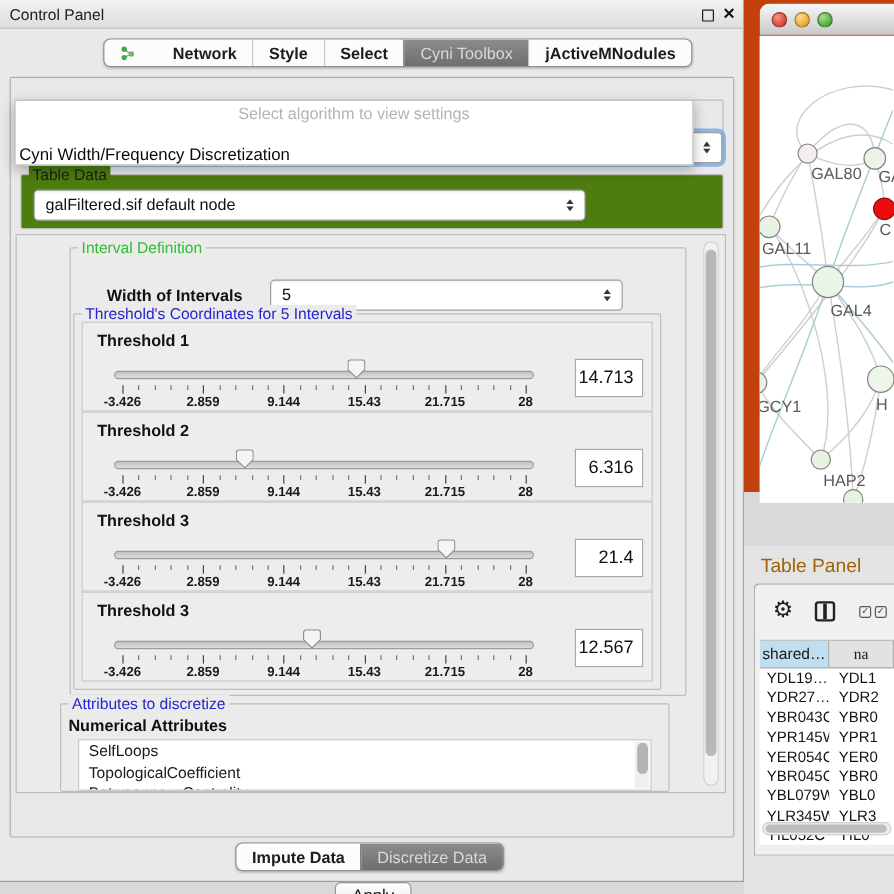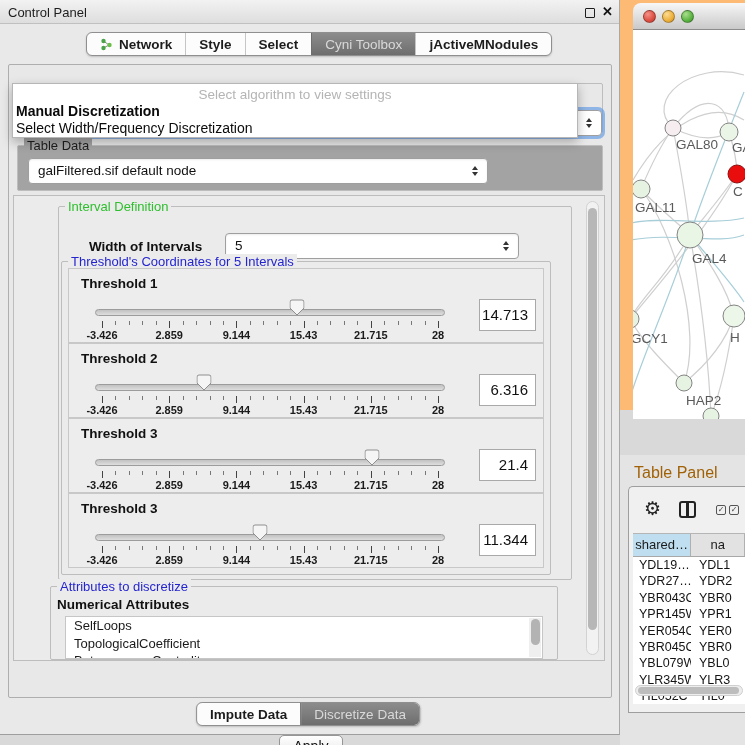--- a/index.html
+++ b/index.html
@@ -13,21 +13,21 @@
     background:linear-gradient(#f2f2f2,#dedede); border-bottom:1px solid #c0c0c0; }
   #cp-title { position:absolute; left:8px; top:5px; font-size:13px; color:#1d1d1d; }
   #float-icon { position:absolute; left:585px; top:8px; width:10px; height:10px;
     border:1.6px solid #1d1d1d; border-radius:1px; }
   #close-icon { position:absolute; left:602px; top:4px; font-size:13px; font-weight:700; color:#111; }
 
   
   .seg-tabs { display:flex; border:1px solid #8f8f8f; border-radius:6px; overflow:hidden;
     background:#fcfcfc; height:24px; box-shadow:0 1px 2px rgba(0,0,0,.18); }
   .seg { display:flex; align-items:center; justify-content:center; padding:0 13px;
-    font-weight:700; font-size:13.5px; color:#1c1c1c; border-left:1px solid #c6c6c6; white-space:nowrap; }
+    font-weight:700; font-size:13.5px; color:#1c1c1c; border-left:1px solid #c6c6c6; white-space:nowrap;gap:25px; }
   .seg:first-child { border-left:none; }
   .seg.active { background:linear-gradient(#8c8c8c,#6e6e6e); color:#d9d9d9; font-weight:400;
     border-left-color:#6e6e6e; }
   #top-tabs { position:absolute; left:86px; top:32px; }
   #bottom-tabs { position:absolute; left:308px; top:702px; transform:translateX(-50%); }
   .net-icon { width:13px; height:13px; margin-right:6px; }
 
   
   #main-panel { position:absolute; left:8px; top:64px; width:604px; height:634px;
     background:#e8e8e8; border:1px solid #aeaeae; border-radius:2px; }
@@ -55,21 +55,21 @@
   #algo-group { left:8px; top:18px; width:586px; height:50px; background:#e8e8e8; }
   #algo-label { position:absolute; left:14px; top:6px; font-size:13px; color:#a9b0a5; }
   #algo-popup { position:absolute; left:12px; top:83px; width:566px; height:55px; background:#fff;
     border:1px solid #b6b6b6; box-shadow:0 4px 10px rgba(0,0,0,.28); z-index:50; }
   #popup-hint { position:absolute; left:0; right:0; top:3px; text-align:center;
     font-size:13.5px; color:#b4b4b4; }
   .popup-item { position:absolute; left:3px; font-size:14px; color:#0a0a0a; white-space:nowrap; }
   .popup-item.bold { font-weight:700; }
 
   
-  #table-data-group { left:8px; top:80px; width:586px; height:46px; background:#a3a3a3; }
+  #table-data-group { left:8px; top:80px; width:586px; height:46px; background:#4d7c0f; }
 
   
   #scrollpane { position:absolute; left:4px; top:130px; width:592px; height:466px;
     background:#ebebeb; border:1px solid #bdbdbd; overflow:hidden; }
   .vscroll { position:absolute; width:13px; background:#f2f2f2; border:1px solid #d2d2d2; border-radius:7px; }
   .vthumb { position:absolute; left:1px; width:9px; background:#b7b7b7; border-radius:5px; }
 
   #interval-group { left:44px; top:10px; width:514px; height:374px; background:#ebebeb; }
   #num-int-label { position:absolute; left:30px; top:32px; font-size:13.5px; font-weight:700; color:#111; }
   #num-int-combo { left:166px; top:26px; width:294px; }
@@ -97,21 +97,21 @@
     border:1px solid #c6c6c6; overflow:hidden; }
   .attr-item { font-size:13px; color:#1a1a1a; padding-left:8px; line-height:17.5px; white-space:nowrap; }
   #attr-vscroll { position:absolute; right:1px; top:1px; width:12px; bottom:1px; background:#efefef; }
   #attr-vthumb { position:absolute; left:1.5px; top:1px; width:9px; height:26px; background:#b3b3b3; border-radius:5px; }
 
   #apply-btn { position:absolute; left:270px; top:670px; width:64px; height:22px;
     background:linear-gradient(#ffffff,#e6e6e6); border:1px solid #969696; border-radius:5px;
     font-size:14px; color:#111; text-align:center; line-height:20px; }
 
   
-  #network-frame { position:absolute; left:620px; top:0; width:125px; height:410px; background:#fdba74; }
+  #network-frame { position:absolute; left:620px; top:0; width:125px; height:410px; background:#c2410c; }
   #mac-window { position:absolute; left:13px; top:3px; right:0; height:417px; }
   #mac-titlebar { position:absolute; left:0; right:0; top:0; height:27px;
     background:linear-gradient(#f7f7f7,#c9c9c9); border-bottom:1px solid #8c8c8c;
     border-radius:8px 0 0 0; }
   .tl { position:absolute; top:7px; width:13px; height:13px; border-radius:50%;
     border:1px solid rgba(0,0,0,.3); }
   #tl-red    { left:10px; background:radial-gradient(circle at 35% 30%, #f59189, #dd4f43 60%, #b23a30); }
   #tl-yellow { left:29px; background:radial-gradient(circle at 35% 30%, #fbdc92, #eeb03c 60%, #c08a22); }
   #tl-green  { left:48px; background:radial-gradient(circle at 35% 30%, #aade8e, #5bb442 60%, #3e8f2c); }
   #net-canvas { position:absolute; left:0; right:0; top:27px; height:389px; background:#fff; overflow:hidden; }
@@ -133,21 +133,21 @@
   #split-icon::after { content:""; position:absolute; left:5px; top:0; bottom:0; width:2.5px; background:#222; }
   .mini-check { position:absolute; top:18px; width:10px; height:10px; border:1.4px solid #555;
     border-radius:2px; font-size:8px; line-height:8px; text-align:center; color:#444; }
   #chk1 { left:87px; } #chk2 { left:100px; }
   #tp-table { position:absolute; left:4px; right:0; top:46px; bottom:8px; background:#fff; overflow:hidden; }
   #tp-header { position:absolute; left:0; right:0; top:0; height:24px; display:flex;
     border-top:1px solid #b5b5b5; border-bottom:1px solid #a8a8a8; background:#e2e2e2; }
   .hcell { font-size:13px; color:#1b1b1b; text-align:center; line-height:22px;
     border-right:1px solid #b0b0b0; overflow:hidden; white-space:nowrap; }
   .hcell.sel { background:#bfdff0; }
-  .hcell.c0 { width:76px; } .hcell.c1 { width:70px; }
+  .hcell.c0 { width:76px; } .hcell.c1 { width:70px;font-family:Liberation Serif, serif; }
   #table-body { position:absolute; left:0; right:0; top:24px; bottom:0; }
   .trow { display:flex; height:16.4px; }
   .tcell { font-size:12.5px; color:#141414; white-space:nowrap; overflow:hidden; line-height:16px; }
   .tcell.c0 { width:76px; padding-left:6px; } .tcell.c1 { width:70px; padding-left:8px; }
   #tp-hscroll { position:absolute; left:2px; right:2px; bottom:8px; height:11px;
     background:#ededed; border:1px solid #cfcfcf; border-radius:6px; }
   #tp-hthumb { position:absolute; left:2px; right:3px; top:1px; height:7px; background:#bdbdbd; border-radius:4px; }
 </style>
 </head>
 <body>
@@ -411,21 +411,21 @@
                 </div>
               <div class="tick-labels">
                   <span class="tick-label" style="left: 0%;">-3.426</span>
                   <span class="tick-label" style="left: 20%;">2.859</span>
                   <span class="tick-label" style="left: 40%;">9.144</span>
                   <span class="tick-label" style="left: 60%;">15.43</span>
                   <span class="tick-label" style="left: 80%;">21.715</span>
                   <span class="tick-label" style="left: 100%;">28</span>
                 </div>
             </div>
-            <div class="val-box">11.344</div>
+            <div class="val-box">12.567</div>
           </div>
         </div>
       </div>
 
       <div id="attrs-group" class="titled-group">
         <div class="legend blue">Attributes to discretize</div>
         <div id="attrs-subtitle">Numerical Attributes</div>
         <div id="attr-list">
           <div id="attr-list-items">
               <div class="attr-item">SelfLoops</div>
@@ -450,22 +450,21 @@
     <div class="seg">
       <span>Impute Data</span>
     </div>
     <div class="seg active">
       <span>Discretize Data</span>
     </div>
   </div>
 
   <div id="algo-popup">
     <div id="popup-hint">Select algorithm to view settings</div>
-    <div class="popup-item bold" style="top:19px;">Manual Discretization</div>
-    <div class="popup-item" style="top:36px;">Select Width/Frequency Discretization</div>
+    <div class="popup-item" style="top:36px;">Cyni Width/Frequency Discretization</div>
   </div>
 </div>
 
 <div id="network-frame">
   <div id="mac-window">
     <div id="mac-titlebar">
       <div class="tl" id="tl-red"></div>
       <div class="tl" id="tl-yellow"></div>
       <div class="tl" id="tl-green"></div>
     </div>

